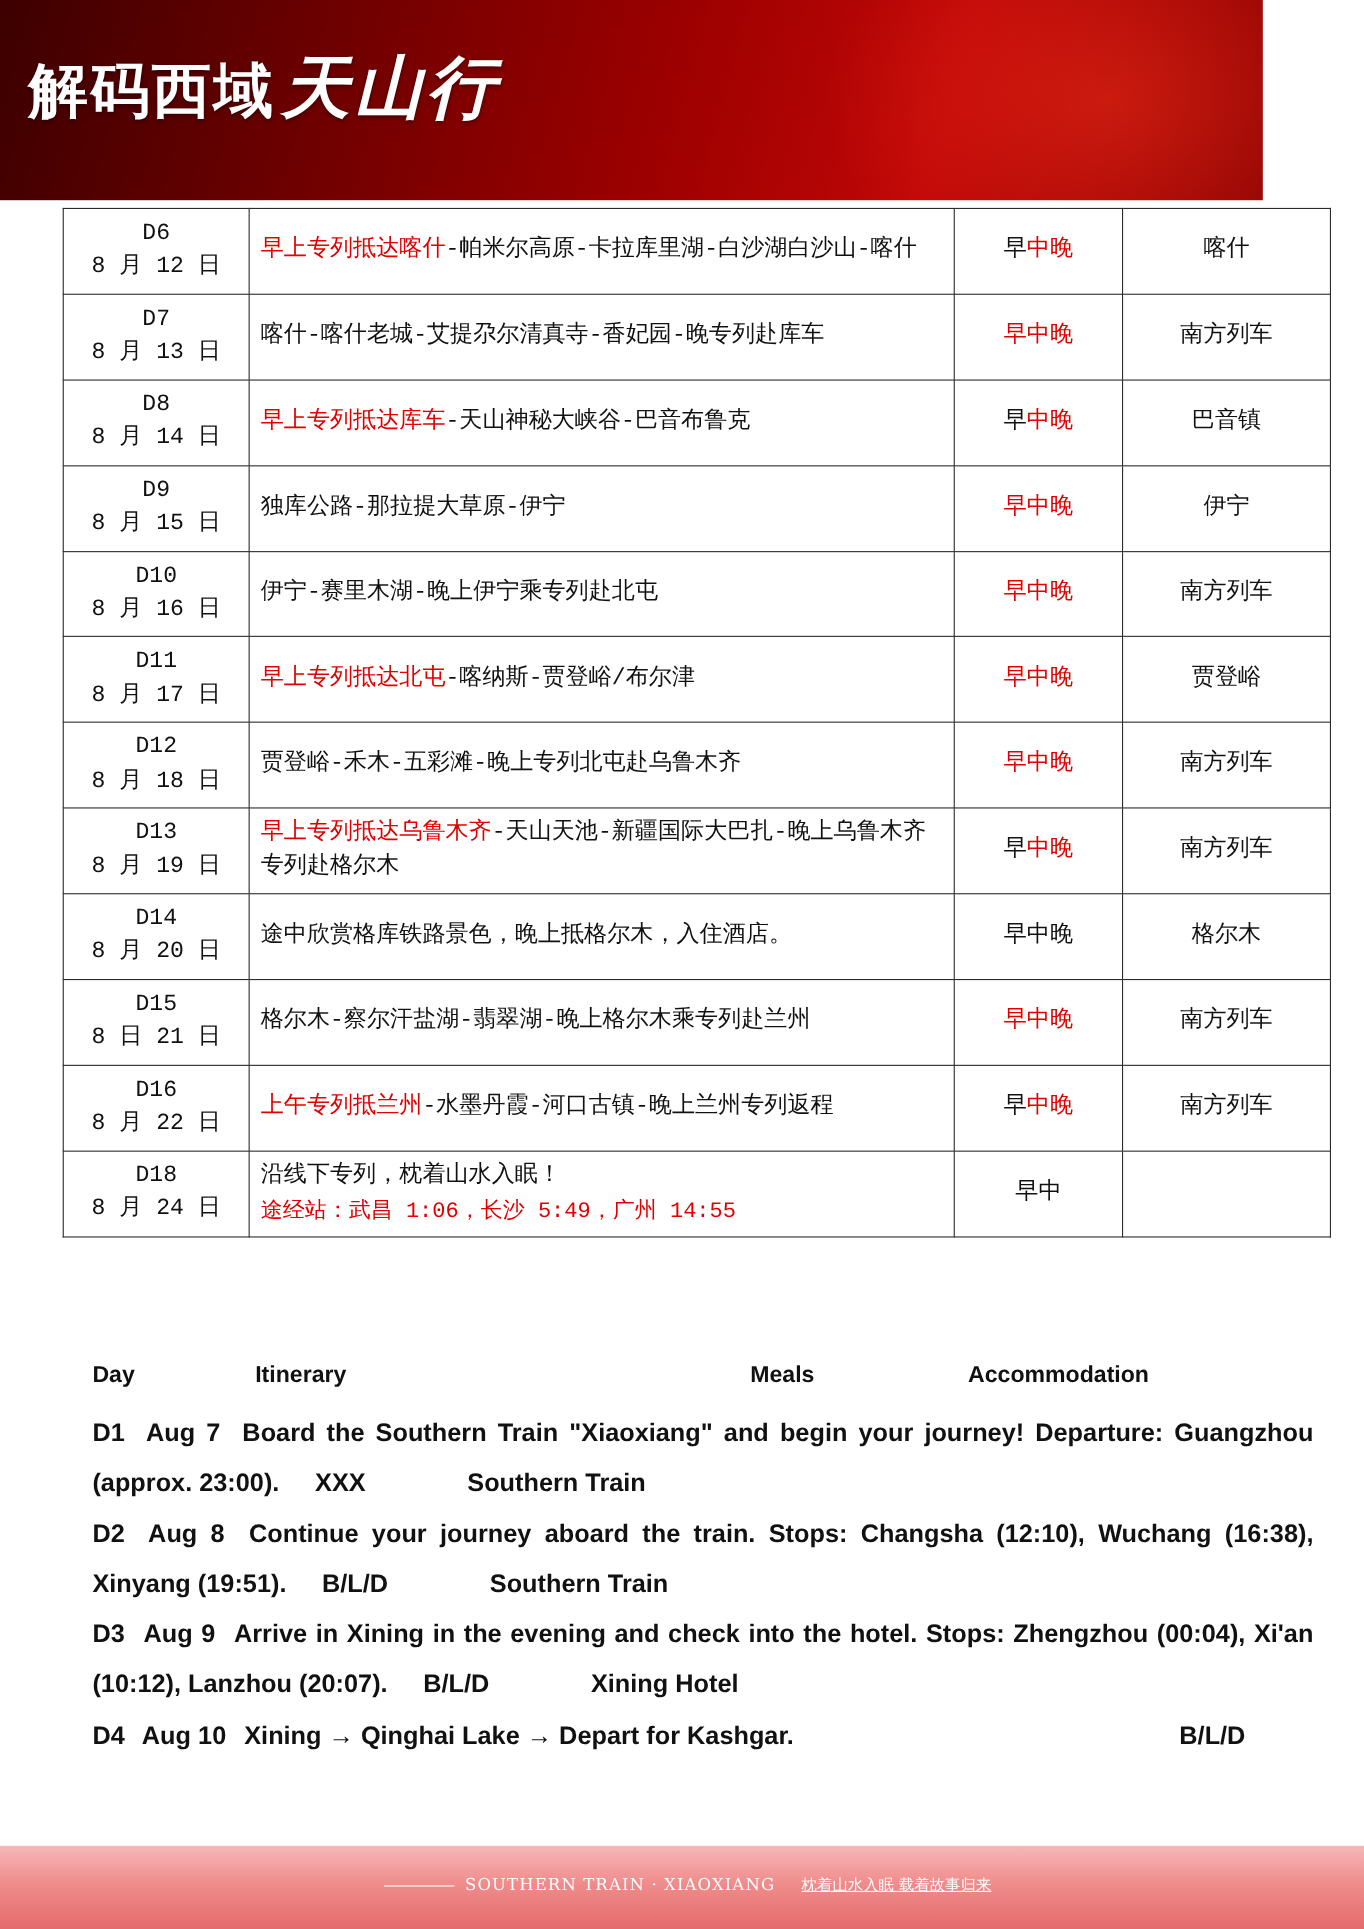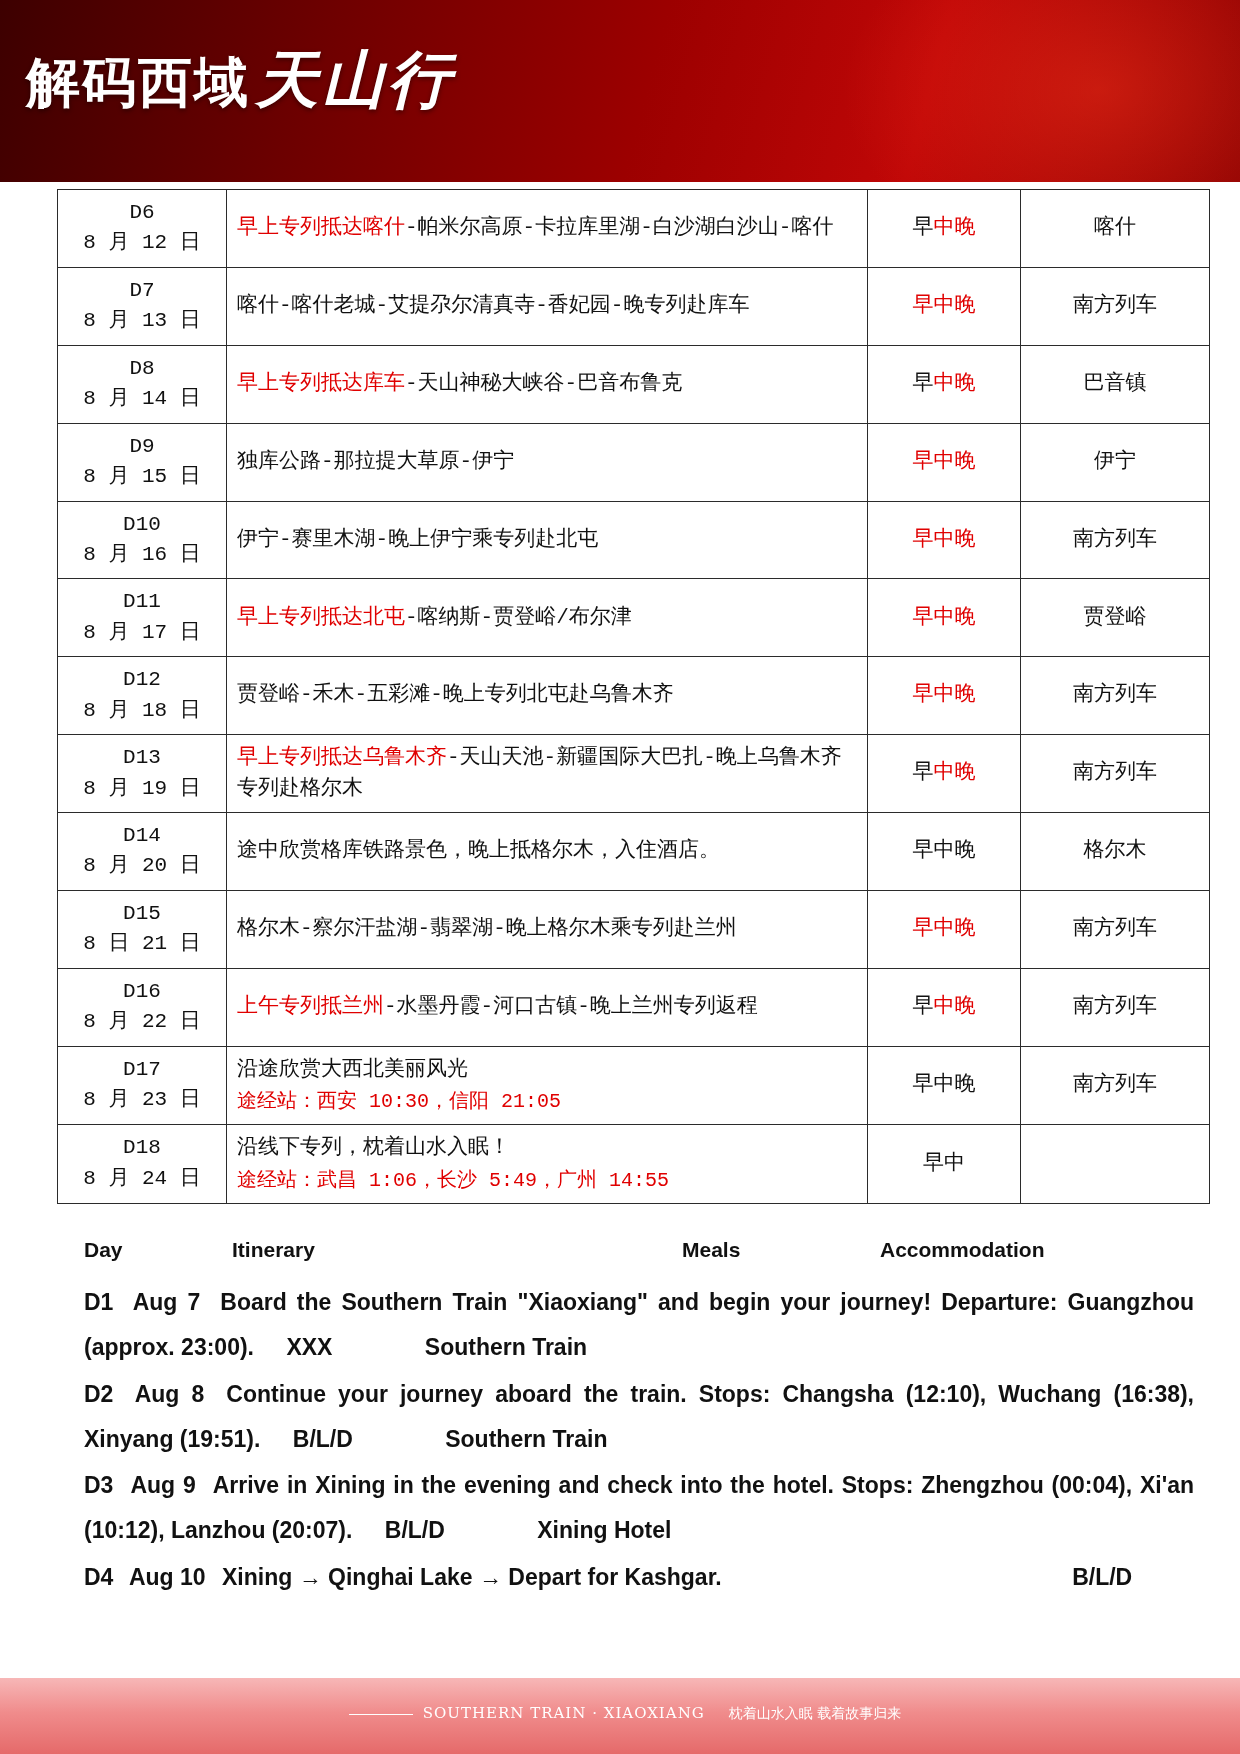--- a/index.html
+++ b/index.html
@@ -13,21 +13,21 @@
     font-family: "Liberation Sans", sans-serif;
     position: relative;
     overflow: hidden;
   }
 
   
   .banner {
     position: absolute;
     left: 0;
     top: 0;
-    width: 1240px;
+    width: 1148px;
     height: 182px;
     background: linear-gradient(105deg, #3d0000 0%, #6e0000 26%, #9c0000 52%, #c00707 74%, #8e0202 100%);
     overflow: hidden;
   }
   .banner:after {
     content: "";
     position: absolute;
     right: -120px;
     top: -90px;
     width: 520px;
@@ -135,21 +135,21 @@
     letter-spacing: 1px;
   }
   .footer-rule {
     display: inline-block;
     width: 64px;
     height: 1px;
     background: #ffffff;
     vertical-align: middle;
     margin: 0 10px;
   }
-  .footer-sub { font-size: 14px; margin-left: 24px; letter-spacing: 0; }
+  .footer-sub { font-size: 14px; margin-left: 24px; letter-spacing: 0; text-decoration: underline; }
 </style>
 </head>
 <body>
 
 <div class="banner">
   <div class="banner-title">
     <span>解码西域</span><span class="brush">天山行</span>
   </div>
 </div>
 
@@ -303,34 +303,20 @@
       </td>
       <td class="col-route">
         <span class="red">上午专列抵兰州</span><span>-水墨丹霞-河口古镇-晚上兰州专列返程</span>
       </td>
       <td class="col-meals">
         <span>早</span><span class="red">中晚</span>
       </td>
       <td class="col-stay">南方列车</td>
     </tr>
 
-    <tr>
-      <td class="col-day">
-        <span class="day-num">D17</span>
-        <span class="day-date">8 月 23 日</span>
-      </td>
-      <td class="col-route">
-        <span>沿途欣赏大西北美丽风光</span>
-        <span class="note">途经站：西安 10:30，信阳 21:05</span>
-      </td>
-      <td class="col-meals">
-        <span>早中晚</span><span class="red"></span>
-      </td>
-      <td class="col-stay">南方列车</td>
-    </tr>
 
     <tr>
       <td class="col-day">
         <span class="day-num">D18</span>
         <span class="day-date">8 月 24 日</span>
       </td>
       <td class="col-route">
         <span>沿线下专列，枕着山水入眠！</span>
         <span class="note">途经站：武昌 1:06，长沙 5:49，广州 14:55</span>
       </td>

